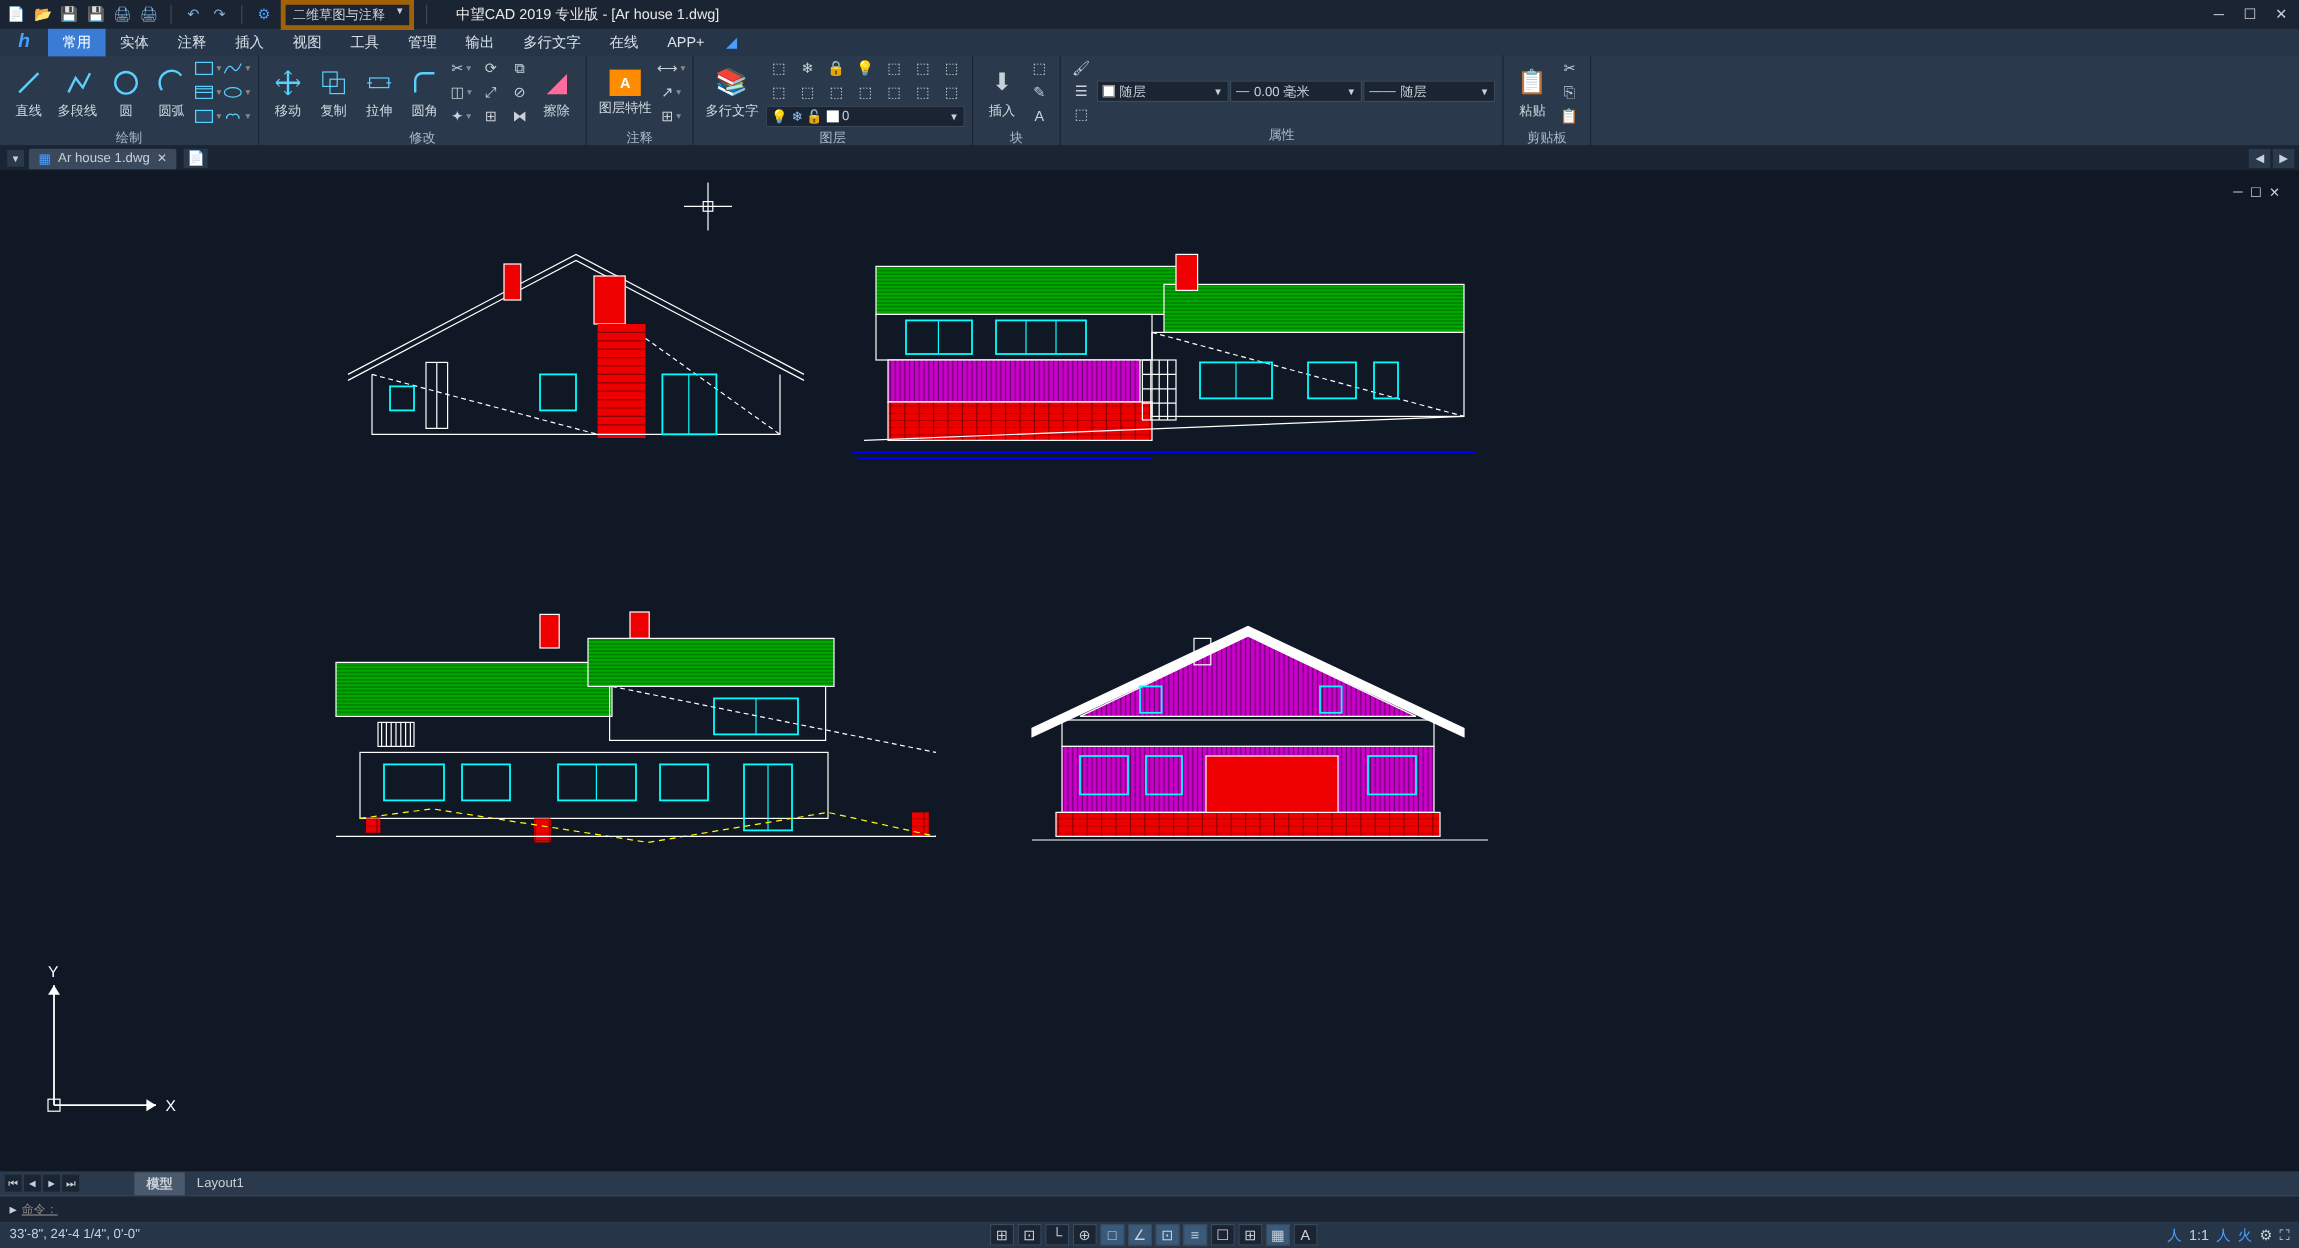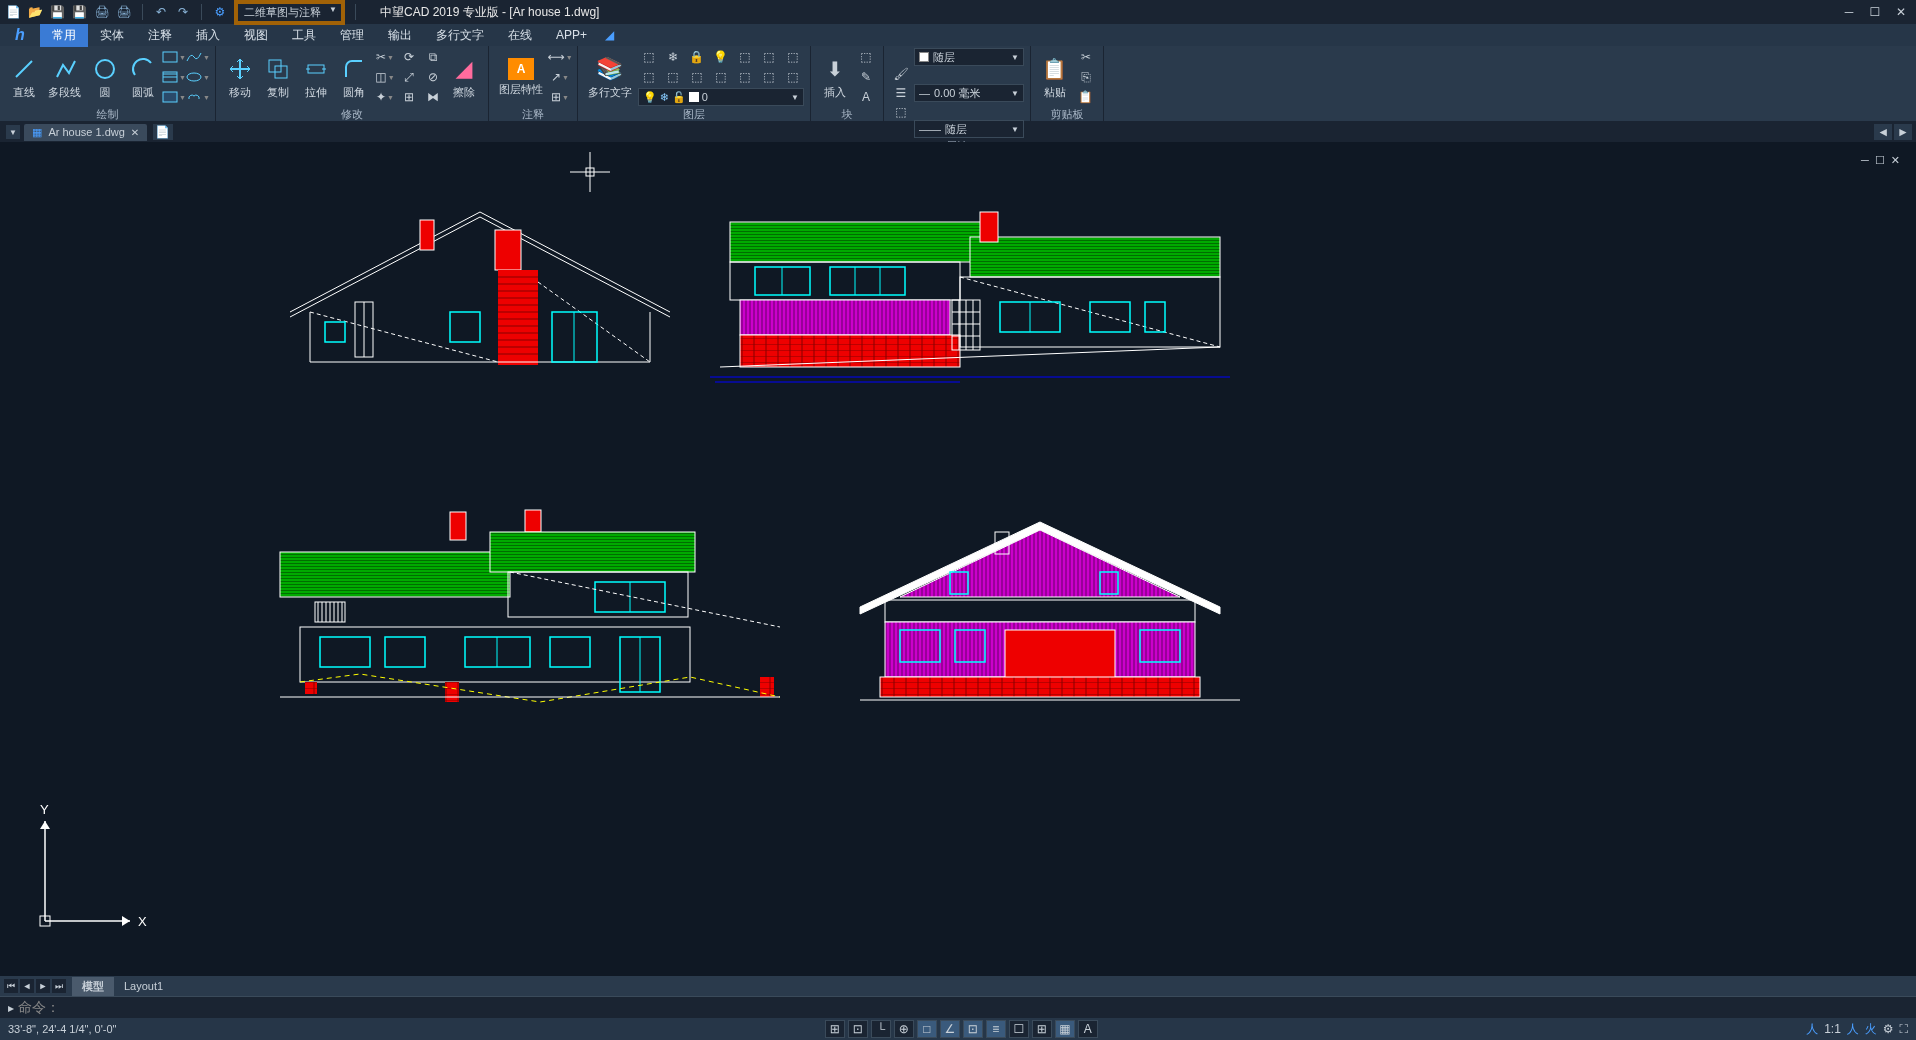--- a/index.html
+++ b/index.html
@@ -38,23 +38,23 @@
 .workspace { position:relative; height:calc(1040px - 24px - 22px - 76px - 20px - 20px - 22px - 22px); background:#0f1824; }
 .canvas { position:absolute; inset:10px; background:#0f1824; }
 .canvas-ctrl { position:absolute; top:2px; right:6px; display:flex; gap:6px; }
 .canvas-ctrl span { cursor:pointer; font-size:11px; }
 .ucs { position:absolute; left:20px; bottom:30px; }
 .house { position:absolute; }
 .layout-tabs { height:20px; background:#2a3a4c; display:flex; align-items:center; padding:0 4px; font-size:11px; }
 .lt-nav { display:flex; gap:2px; margin-right:6px; }
 .lt-btn { width:14px; height:14px; background:#1a2432; display:flex; align-items:center; justify-content:center; cursor:pointer; font-size:9px; }
 .lt-tab { padding:2px 10px; cursor:pointer; }
-.lt-tab.active { background:#4a5a6c; font-weight:bold; }
+.lt-tab.active { background:#4a5a6c; font-weight:bold;margin-left:40px; }
 .cmdline { height:22px; background:#1a2432; border-top:1px solid #3a4a5a; display:flex; align-items:center; padding:0 8px; }
-.cmd-prompt { color:#888; font-size:14px; margin-right:6px; }
+.cmd-prompt { color:#888; font-size:10px; margin-right:6px;text-decoration:underline; }
 .cmd-input { flex:1; background:transparent; border:none; outline:none; color:#c8d0d8; font-size:11px; }
 .statusbar { height:22px; background:#263648; display:flex; align-items:center; padding:0 8px; justify-content:space-between; }
 .sb-left { font-size:11px; color:#c8d0d8; }
 .sb-center { display:flex; gap:3px; }
 .sb-btn { width:20px; height:18px; background:#1a2432; display:flex; align-items:center; justify-content:center; cursor:pointer; border:1px solid #3a4a5a; }
 .sb-btn.on { background:#3a5a7c; }
 .sb-right { display:flex; gap:6px; align-items:center; }
 svg { overflow:visible; }
 </style>
 </head>
@@ -310,21 +310,21 @@
     <div class="rpanel-title">块</div>
   </div>
 
   <div class="rpanel">
     <div class="rpanel-body">
       <div class="rcol" style="gap:1px">
         <span class="rbtn-sm">🖌</span>
         <span class="rbtn-sm">☰</span>
         <span class="rbtn-sm">⬚</span>
       </div>
-      <div style="display:flex;flex-direction:column;gap:18px">
+      <div style="display:flex;flex-direction:row;gap:1px">
         <div class="prop-combo">
             <span style="width:10px;height:10px;background:#fff;border:1px solid #888"></span>
             <span>随层</span>
             <span style="margin-left:auto;font-size:8px">▼</span>
           </div>
         <div class="prop-combo">
             <span>—</span>
             <span>0.00 毫米</span>
             <span style="margin-left:auto;font-size:8px">▼</span>
           </div>

